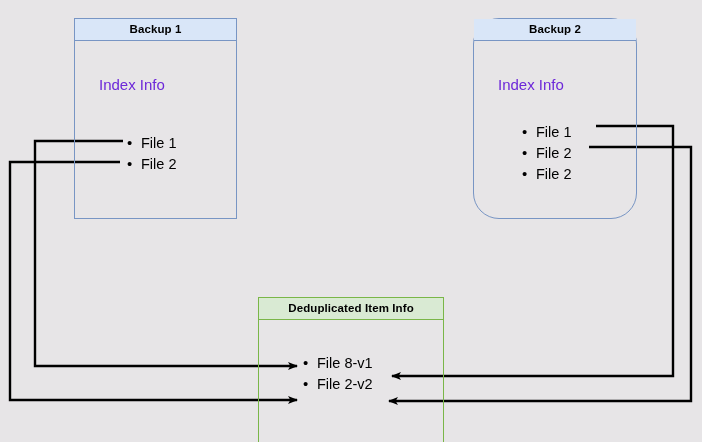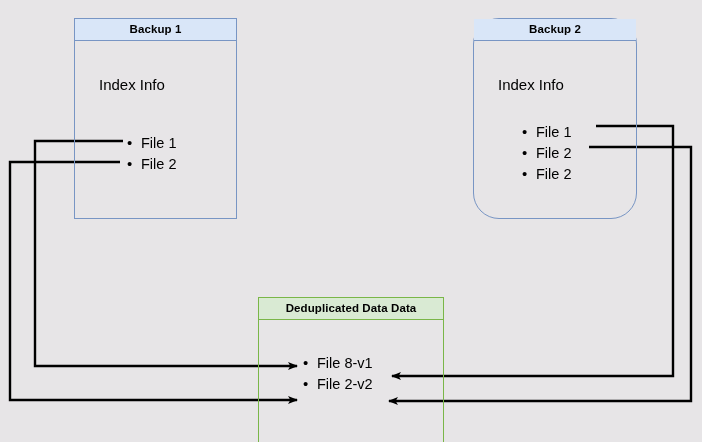--- a/index.html
+++ b/index.html
@@ -54,21 +54,21 @@
     border-bottom: 1px solid #7ab648;
   }
   .node-body {
     position: relative;
     box-sizing: border-box;
     height: calc(100% - 22px);
   }
   .index-label {
     position: absolute;
     font-size: 15px;
-    color: #000000;
+    color: #6d28d9;
   }
   .file-list {
     position: absolute;
     margin: 0;
     padding: 0;
     list-style: none;
   }
   .file-list li {
     font-size: 14.5px;
     color: #000;
@@ -131,21 +131,21 @@
       <div class="index-label">Index Info</div>
       <ul class="file-list">
         <li>File 1</li>
         <li>File 2</li>
         <li>File 2</li>
       </ul>
     </div>
   </div>
 
   <div class="node green" id="dedup">
-    <div class="node-title">Deduplicated Data Data</div>
+    <div class="node-title">Deduplicated Item Info</div>
     <div class="node-body">
       <ul class="file-list">
         <li>File 8-v1</li>
         <li>File 2-v2</li>
       </ul>
     </div>
   </div>
 
 </div>
 

